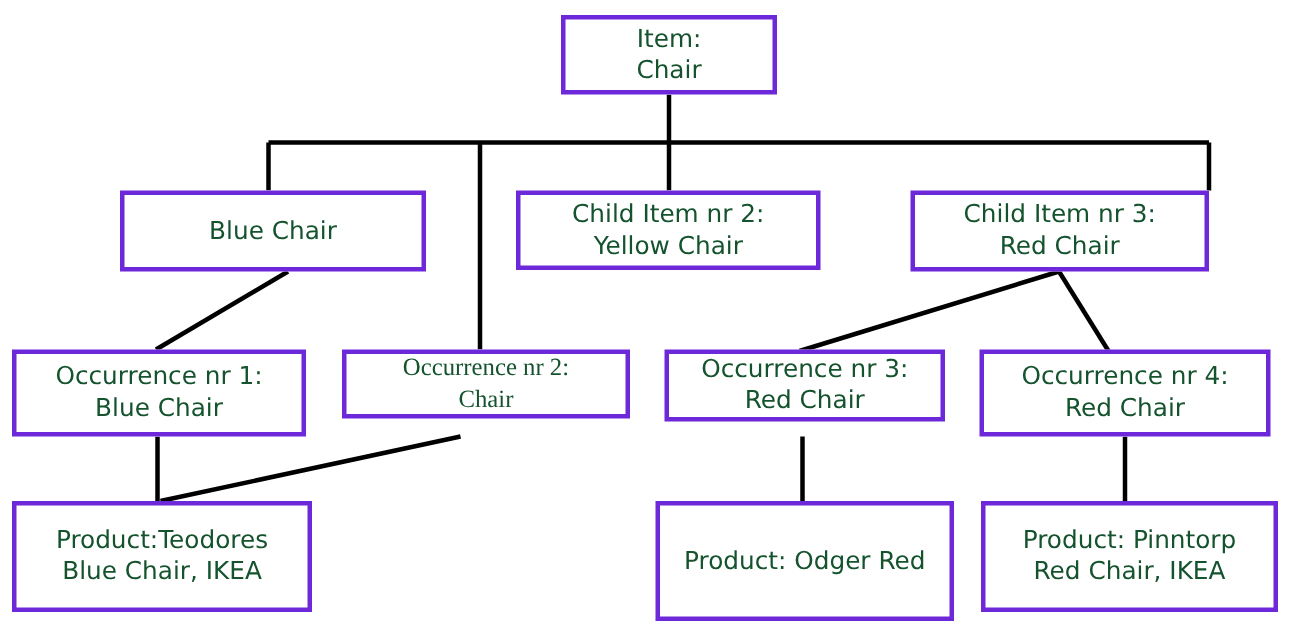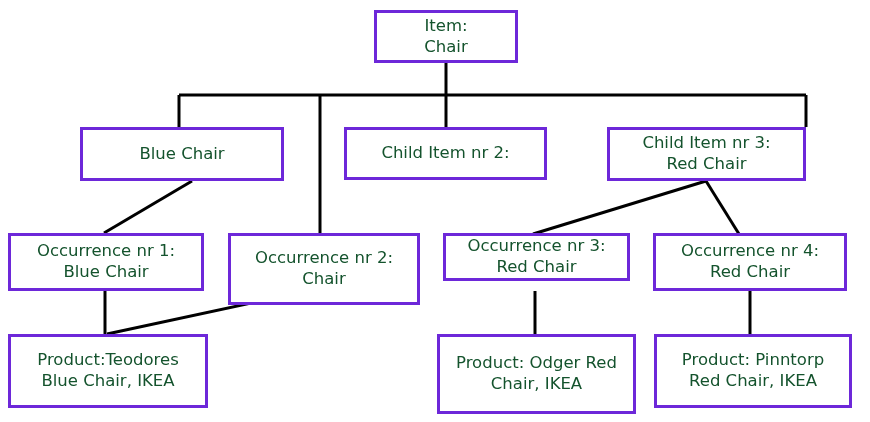--- a/index.html
+++ b/index.html
@@ -71,48 +71,48 @@
   <div id="node-layer">
       <div class="node-box" style="left: 374px; top: 10px; width: 144px; height: 53px;">
         <span class="node-line">Item:</span>
         <span class="node-line">Chair</span>
       </div>
       <div class="node-box" style="left: 80px; top: 127px; width: 204px; height: 54px;">
         <span class="node-line">Blue Chair</span>
       </div>
       <div class="node-box" style="left: 344px; top: 127px; width: 203px; height: 53px;">
         <span class="node-line">Child Item nr 2:</span>
+        <span class="node-line">Yellow Chair</span>
       </div>
       <div class="node-box" style="left: 607px; top: 127px; width: 199px; height: 54px;">
         <span class="node-line">Child Item nr 3:</span>
         <span class="node-line">Red Chair</span>
       </div>
       <div class="node-box" style="left: 8px; top: 233px; width: 196px; height: 58px;">
         <span class="node-line">Occurrence nr 1:</span>
         <span class="node-line">Blue Chair</span>
       </div>
-      <div class="node-box" style="left: 228px; top: 233px; width: 192px; height: 72px;">
+      <div class="node-box" style="left: 228px; top: 233px; width: 192px; height: 46px; font-family: Liberation Serif, serif;">
         <span class="node-line">Occurrence nr 2:</span>
         <span class="node-line">Chair</span>
       </div>
       <div class="node-box" style="left: 443px; top: 233px; width: 187px; height: 48px;">
         <span class="node-line">Occurrence nr 3:</span>
         <span class="node-line">Red Chair</span>
       </div>
       <div class="node-box" style="left: 653px; top: 233px; width: 194px; height: 58px;">
         <span class="node-line">Occurrence nr 4:</span>
         <span class="node-line">Red Chair</span>
       </div>
       <div class="node-box" style="left: 8px; top: 334px; width: 200px; height: 74px;">
         <span class="node-line">Product:Teodores</span>
         <span class="node-line">Blue Chair, IKEA</span>
       </div>
       <div class="node-box" style="left: 437px; top: 334px; width: 199px; height: 80px;">
         <span class="node-line">Product: Odger Red</span>
-        <span class="node-line">Chair, IKEA</span>
       </div>
       <div class="node-box" style="left: 654px; top: 334px; width: 198px; height: 74px;">
         <span class="node-line">Product: Pinntorp</span>
         <span class="node-line">Red Chair, IKEA</span>
       </div>
     </div>
 
 </div>
 
 </body></html>

